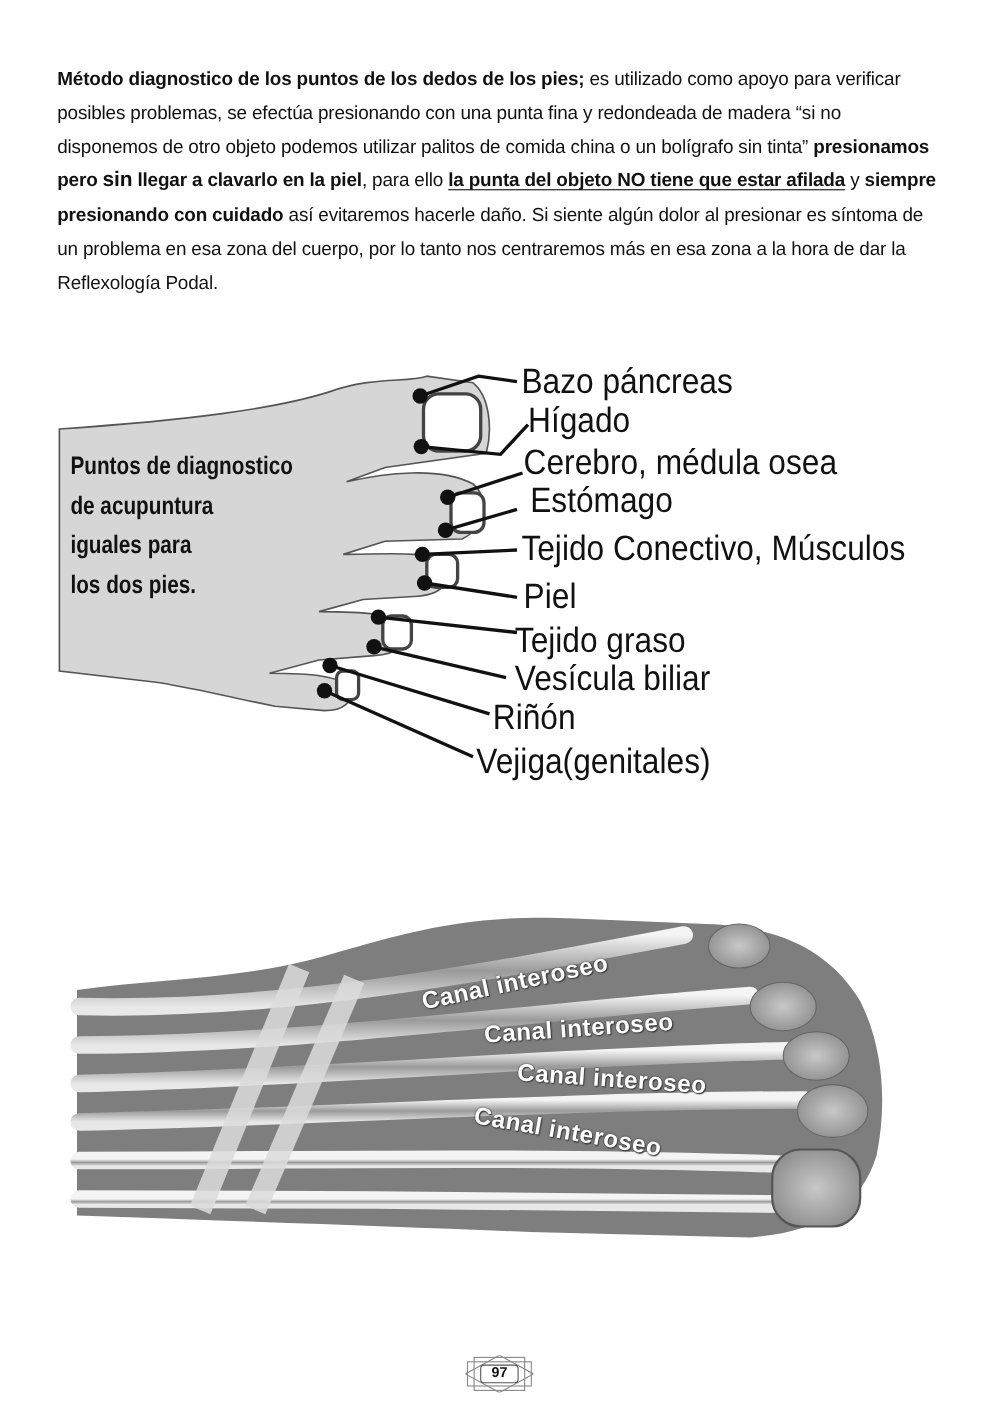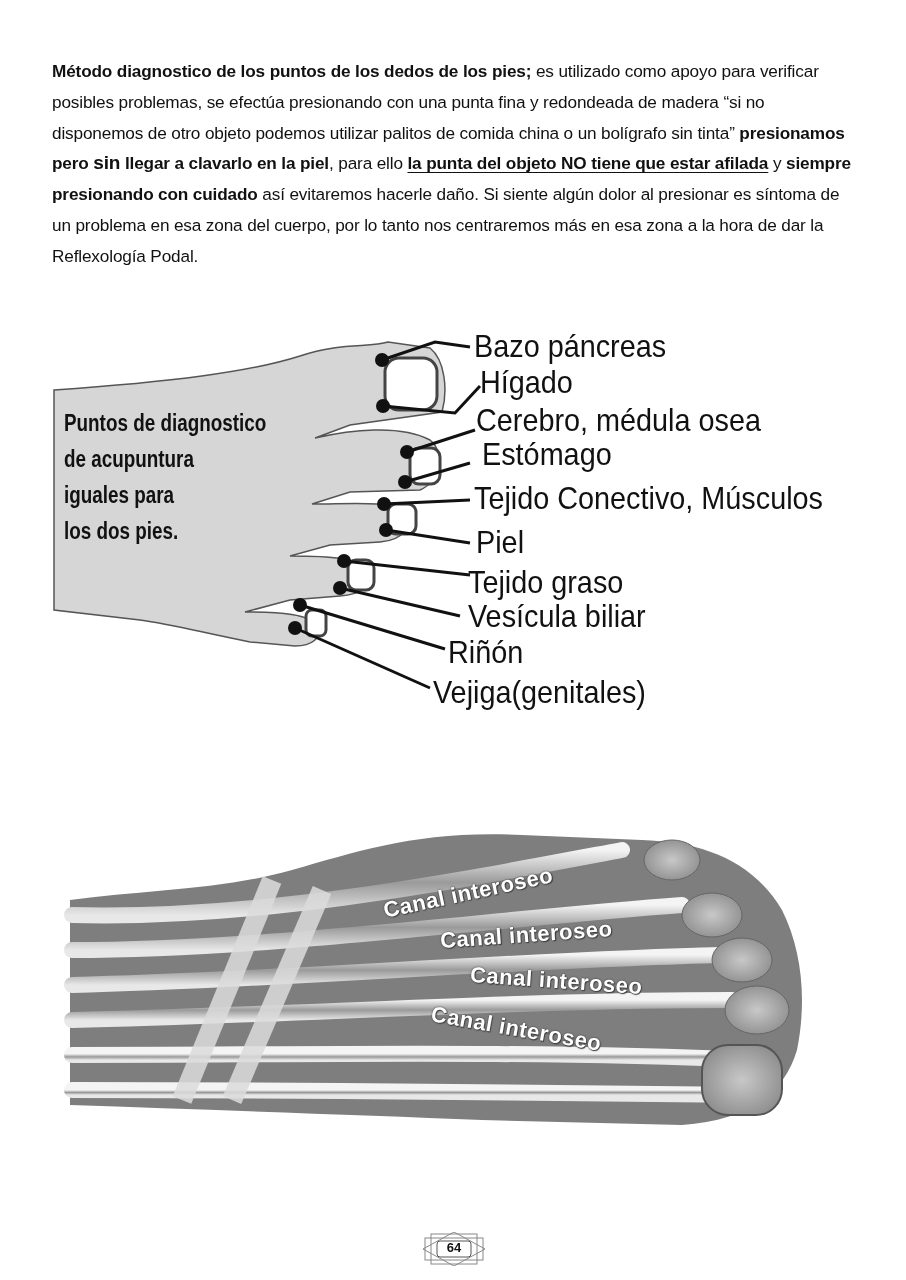--- a/index.html
+++ b/index.html
@@ -136,14 +136,14 @@
 
 <div class="pagenum-box">
   <svg width="62" height="34" viewBox="0 0 62 34" style="position:absolute;left:0;top:0;">
     <g fill="none" stroke="#888" stroke-width="1">
       <rect x="2" y="6" width="58" height="22"></rect>
       <rect x="8" y="2" width="46" height="30"></rect>
       <polygon points="31,0 62,17 31,34 0,17"></polygon>
       <rect x="14" y="9" width="34" height="16" rx="3" stroke="#555"></rect>
     </g>
   </svg>
-  <div class="pagenum">64</div>
+  <div class="pagenum">97</div>
 </div>
 
 </body></html>

